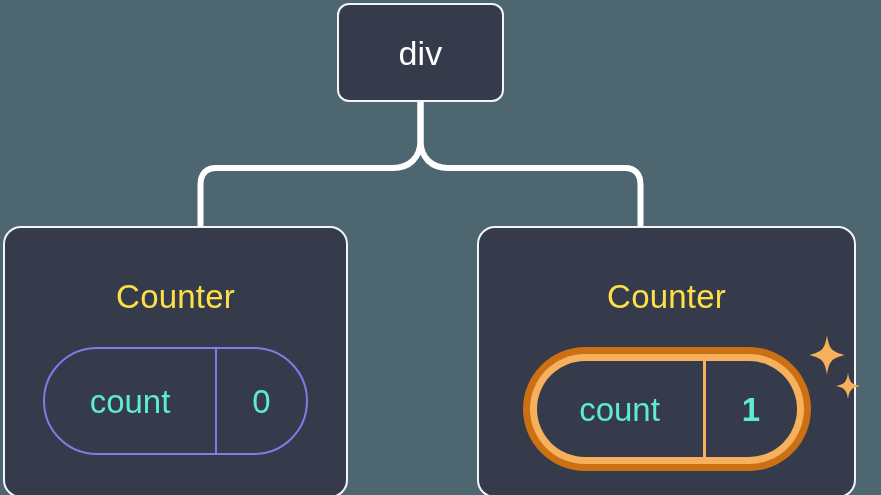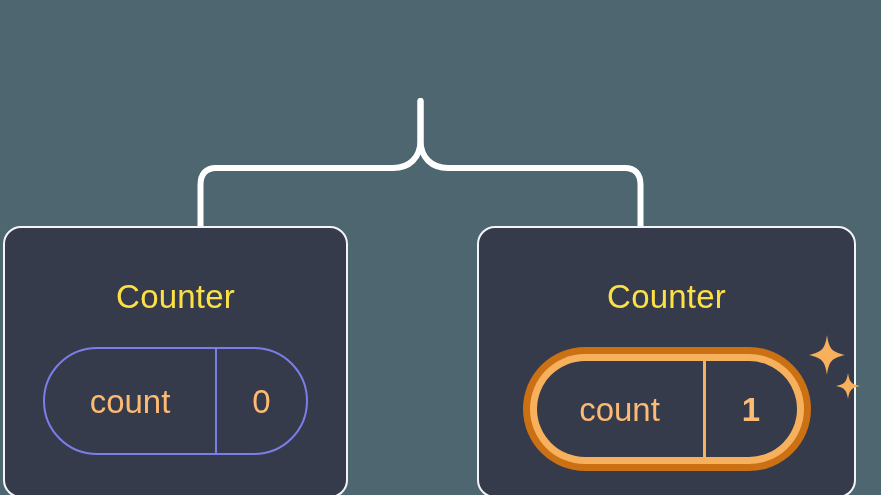--- a/index.html
+++ b/index.html
@@ -62,21 +62,21 @@
     overflow:hidden;
     position:relative;
   }
   .pill-plain {
     border:2px solid #7b7ee8;
     height:108px;
     width:265px;
   }
   .pill-cell {
     display:flex; align-items:center; justify-content:center;
-    color:#fdba74;
+    color:#5eead4;
     font-size:33px;
     line-height:1;
   }
   .pill-plain .pill-key { flex:0 0 170px; }
   .pill-plain .pill-val { flex:1; border-left:2px solid #7b7ee8; }
 
   
   .pill-hl-outer {
     width:288px; height:124px;
     border-radius:999px;
@@ -111,20 +111,23 @@
     <path d="M420.5 101 L420.5 140
              C420.5 158 409 168 393 168
              L216 168 C206 168 200.5 174 200.5 185
              L200.5 226" stroke="#ffffff" stroke-width="6" stroke-linecap="round" stroke-linejoin="round"></path>
     <path d="M420.5 101 L420.5 140
              C420.5 158 432 168 448 168
              L625 168 C635 168 640.5 174 640.5 185
              L640.5 226" stroke="#ffffff" stroke-width="6" stroke-linecap="round" stroke-linejoin="round"></path>
   </svg>
 
+  <div class="node node-root">
+    <span class="root-label">div</span>
+  </div>
 
   <div class="node node-child left">
     <span class="child-title">Counter</span>
 
     <div class="pill-wrap">
       <div class="pill pill-plain">
         <div class="pill-cell pill-key">count</div>
         <div class="pill-cell pill-val">0</div>
       </div>
     </div>

